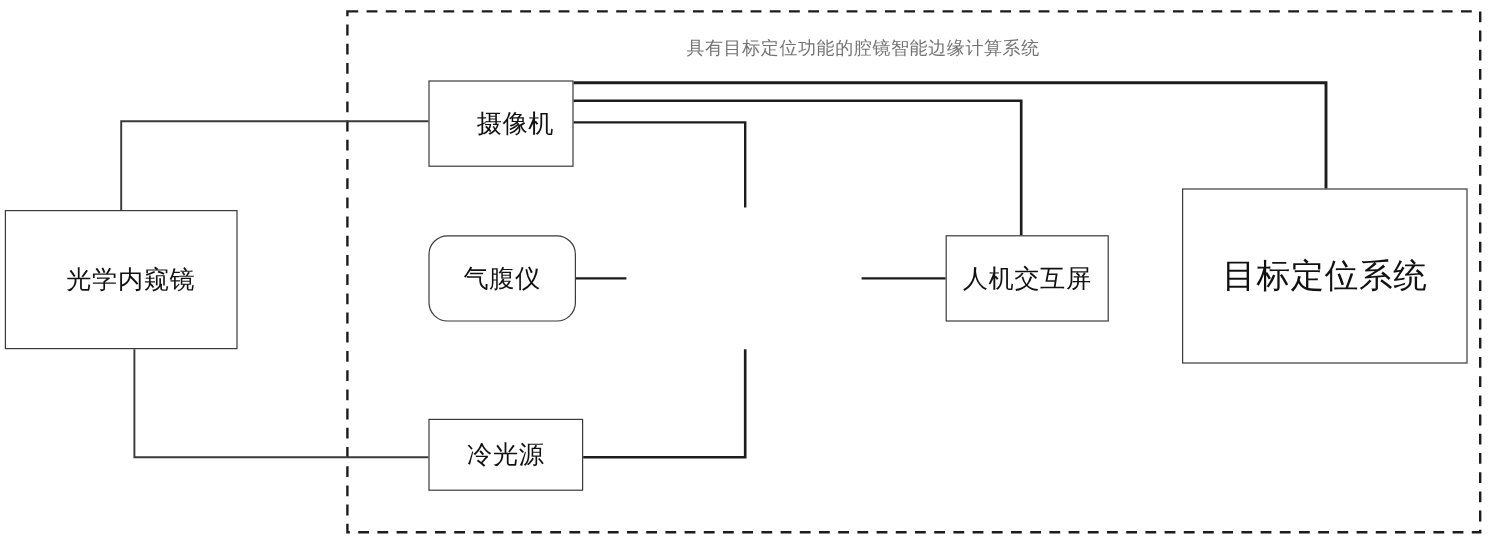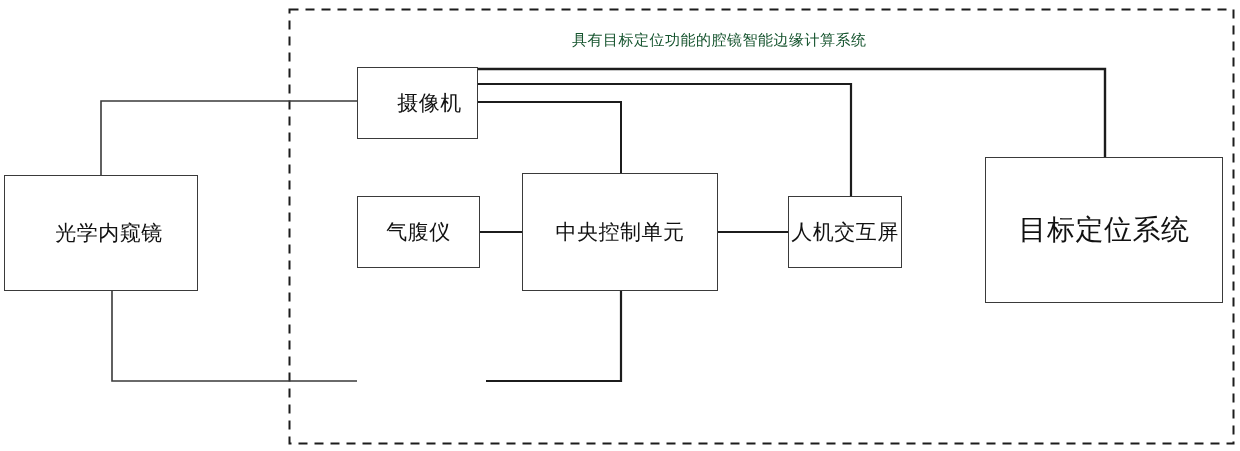--- a/index.html
+++ b/index.html
@@ -34,21 +34,21 @@
     color: #111111;
     line-height: 1.15;
     letter-spacing: 0.5px;
   }
   .node-label {
     display: block;
     white-space: nowrap;
   }
   .system-title {
     position: absolute;
-    color: #14532d;
+    color: #737373;
     white-space: nowrap;
     letter-spacing: 0.5px;
   }
 </style>
 </head>
 <body>
 
 <div id="canvas">
 
   <svg class="layer" viewBox="0 0 1240 451" xmlns="http://www.w3.org/2000/svg">
@@ -75,30 +75,30 @@
   <div class="system-title" style="left:572px; top:31px; font-size:15px;">具有目标定位功能的腔镜智能边缘计算系统</div>
 
   <div class="node" style="left:4px; top:175px; width:194px; height:116px;padding-left:16px;">
     <span class="node-label" style="font-size:21px;">光学内窥镜</span>
   </div>
 
   <div class="node" style="left:357px; top:67px; width:121px; height:72px;padding-left:24px;">
     <span class="node-label" style="font-size:21px;">摄像机</span>
   </div>
 
-  <div class="node" style="left:357px; top:196px; width:123px; height:72px;">
+  <div class="node" style="left:357px; top:196px; width:123px; height:72px;border-radius:16px;">
     <span class="node-label" style="font-size:21px;">气腹仪</span>
   </div>
 
-  <div class="node" style="left:522px; top:173px; width:196px; height:118px;">
-    <span class="node-label" style="font-size:21px;">中央控制单元</span>
-  </div>
 
-  <div class="node" style="left:788px; top:196px; width:114px; height:72px;">
+  <div class="node" style="left:788px; top:196px; width:136px; height:72px;">
     <span class="node-label" style="font-size:21px;">人机交互屏</span>
   </div>
 
   <div class="node" style="left:985px; top:157px; width:238px; height:146px;">
     <span class="node-label" style="font-size:28px;">目标定位系统</span>
   </div>
 
+  <div class="node" style="left:357px; top:349px; width:129px; height:60px;">
+    <span class="node-label" style="font-size:21px;">冷光源</span>
+  </div>
 
 </div>
 
 </body></html>

